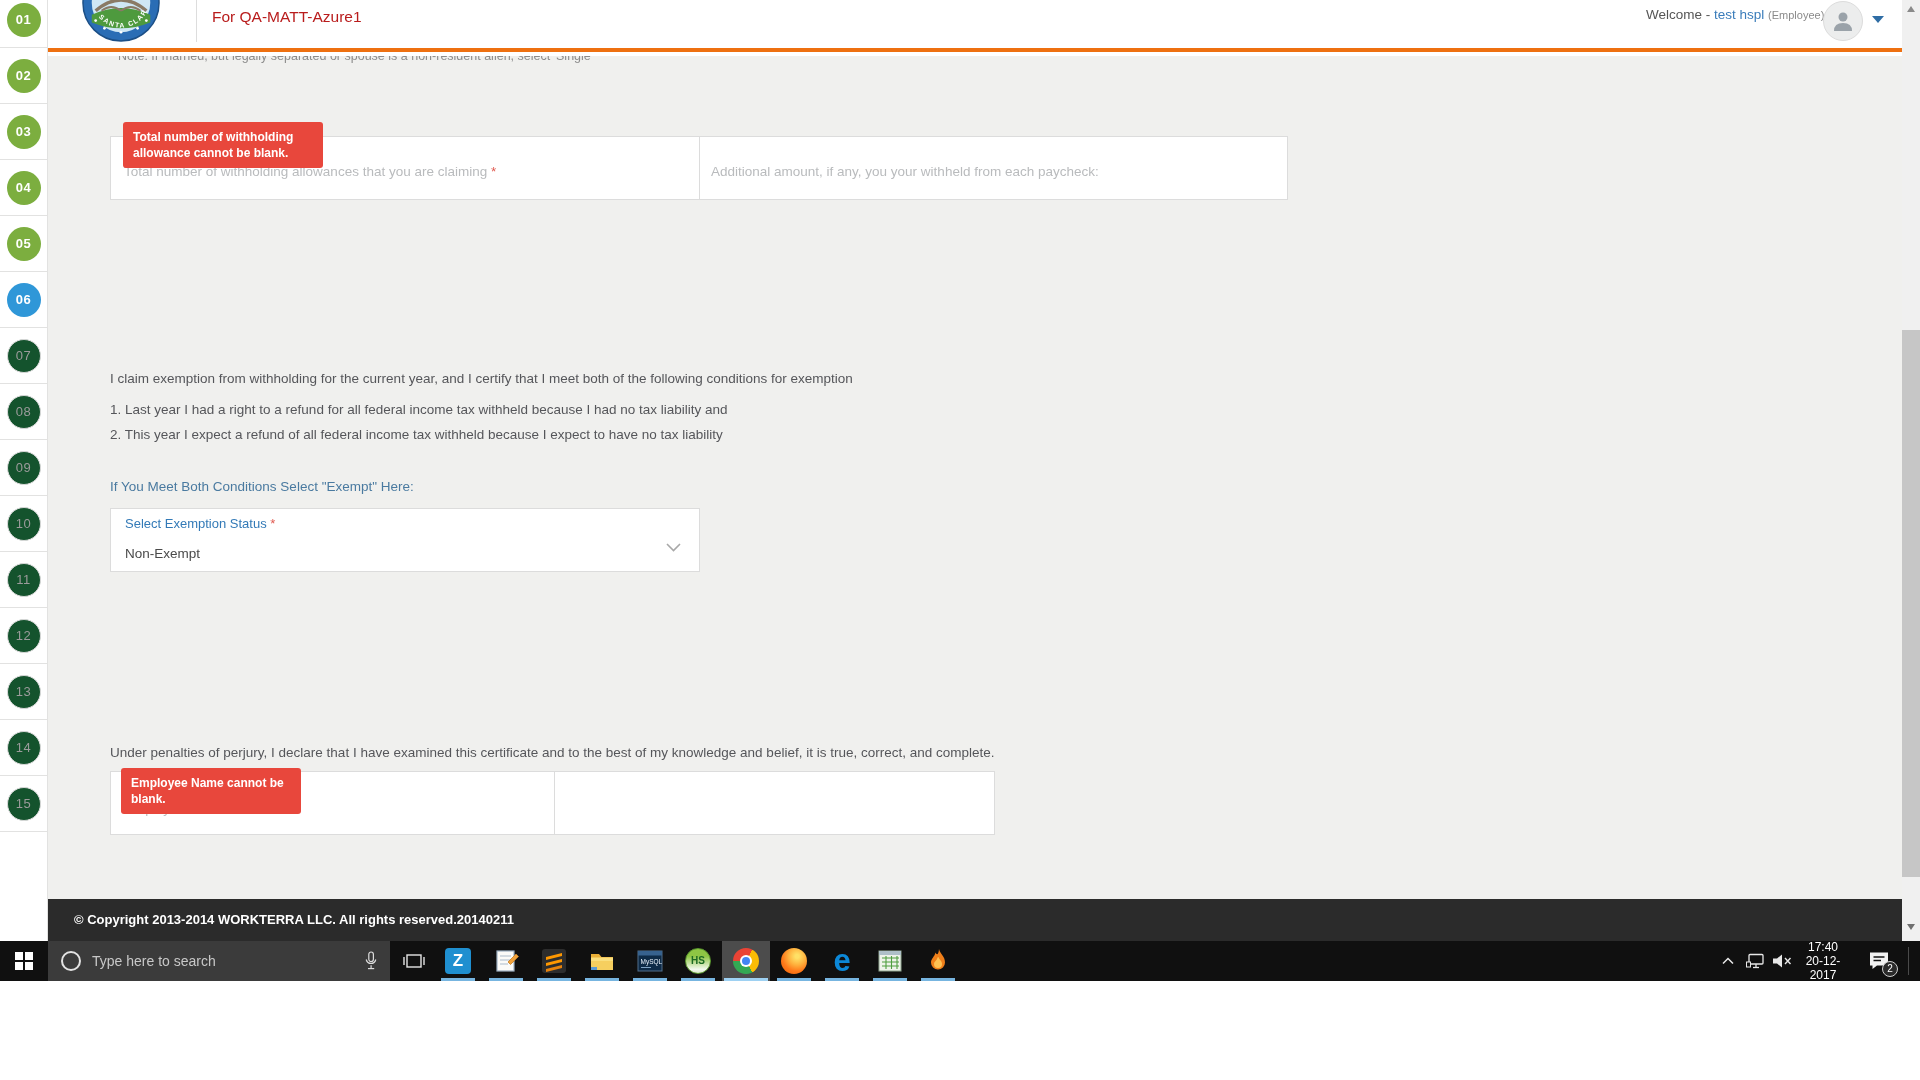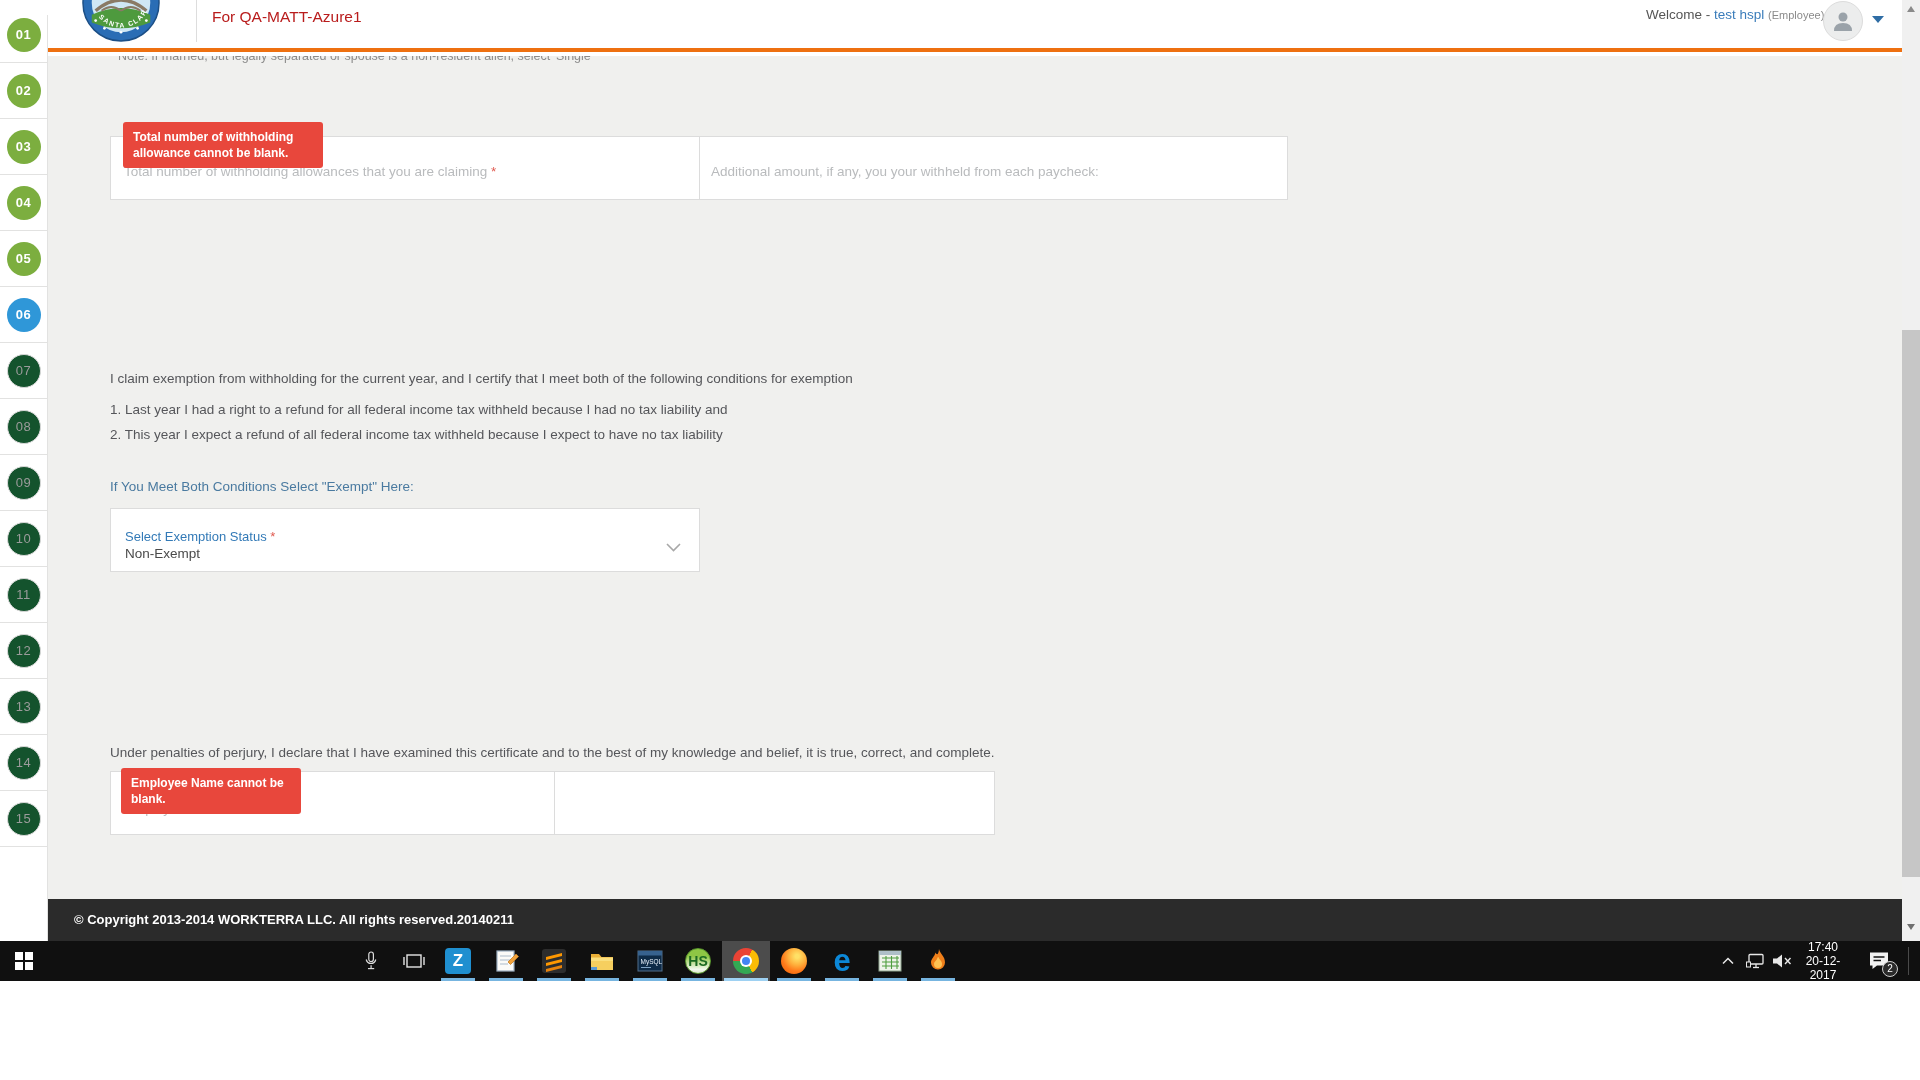--- a/index.html
+++ b/index.html
@@ -1,21 +1,21 @@
 <!DOCTYPE html>
 <html><head>
 <meta charset="utf-8">
 <style>
   * { box-sizing: border-box; margin: 0; padding: 0; }
   html,body { width:1920px; height:1080px; background:#ffffff; overflow:hidden;
     font-family:"Liberation Sans", sans-serif; }
   .abs { position:absolute; }
 
   
-  #sidebar { left:0; top:0; width:48px; height:941px; background:#fff; border-right:1px solid #e2e2e1; z-index:2;margin-top:15px; }
+  #sidebar { left:0; top:0; width:48px; height:941px; background:#fff; border-right:1px solid #e2e2e1; z-index:2; }
   #steps { position:absolute; left:0; top:-8px; width:47px; }
   .step { height:56px; border-bottom:1px solid #e2e2e1; display:flex; align-items:center; justify-content:center; cursor:pointer; }
   .step-circle { width:34px; height:34px; border-radius:50%; display:flex; align-items:center; justify-content:center;
     font-size:13px; font-weight:bold; letter-spacing:.5px; }
   .step.done .step-circle    { background:#7cae3f; color:#fff; }
   .step.current .step-circle { background:#2f97d8; color:#fff; }
   .step.pending .step-circle { background:#14532d; color:#9b9b9b; border:1px solid #d9d9d9; font-weight:normal; }
 
   
   #header { left:48px; top:0; width:1854px; height:52px; background:#fff; border-bottom:4px solid #ee7010; z-index:3; }
@@ -46,21 +46,21 @@
   .req { color:#e05a50; }
   #tooltip1 { left:123px; top:122px; width:200px; }
   .err-tip { position:absolute; background:#e8473c; color:#fff; font-size:12px; line-height:16px; font-weight:bold;
     padding:7px 10px; border-radius:3px; z-index:5; }
 
   .h2 { position:absolute; font-size:19.5px; font-weight:normal; color:#56575b; }
   .body-txt { position:absolute; font-size:13.5px; color:#55565a; white-space:nowrap; }
 
   #select-prompt { left:110px; top:479px; font-size:13.5px; color:#4a7aa0; }
   #dropdown { left:110px; top:508px; width:590px; height:64px; cursor:pointer; }
-  #dd-label { position:absolute; left:14px; top:20px; font-size:13px; color:#337ab7; }
+  #dd-label { position:absolute; left:14px; top:7px; font-size:13px; color:#337ab7; }
   #dd-value { position:absolute; left:14px; top:37px; font-size:13.5px; color:#4a4a4a; }
   #dd-chevron { position:absolute; right:18px; top:34px; }
 
   #sigbox { left:110px; top:771px; width:885px; height:64px; }
   #sigbox .vdiv { position:absolute; left:443px; top:0; width:1px; height:62px; background:#dcdcdc; }
   #sigbox .right-cell { position:absolute; left:444px; top:0; width:440px; height:62px; background:#f4f4f2; }
   #tooltip2 { left:121px; top:768px; width:180px; }
 
   #dashed-line { left:110px; top:874px; width:1778px; border-top:1px dashed #c9c9c7; }
 
@@ -95,21 +95,21 @@
   .zoomit-ic { background:#1f8fd0; border-radius:4px; color:#fff; font-weight:bold; font-size:17px; line-height:26px; text-align:center; }
   .chrome-ic { border-radius:50%;
     background:conic-gradient(from 150deg, #34a853 0 120deg, #ea4335 120deg 240deg, #fbbc05 240deg 360deg); }
   .chrome-ic::before { content:""; position:absolute; left:7px; top:7px; width:12px; height:12px; background:#fff; border-radius:50%; }
   .chrome-ic::after  { content:""; position:absolute; left:9px; top:9px; width:8px; height:8px; background:#4285f4; border-radius:50%; }
   .firefox-ic { border-radius:50%;
     background:radial-gradient(circle at 62% 32%, #ffe066 8%, #ffb13d 36%, #ff7a1a 62%, #e85d04 100%); }
   .edge-ic { color:#0c88d8; font-weight:bold; font-size:31px; line-height:25px; text-align:center; }
   .hs-ic { border-radius:50%; border:1px solid #5c9a2e;
     background:linear-gradient(180deg, #8ec644 0 30%, #f4f9ef 85%, #d8e9c8 100%);
-    color:#1c6a22; font-weight:bold; font-size:14px; line-height:24px; text-align:center; }
+    color:#1c6a22; font-weight:bold; font-size:10px; line-height:24px; text-align:center; }
 
   
   #tray-chevron { left:1714px; width:28px; }
   #tray-network { left:1742px; width:28px; }
   #tray-volume  { left:1768px; width:28px; }
   #tray-clock { left:1794px; width:58px; flex-direction:column; cursor:pointer; }
   #tray-clock div { color:#fff; font-size:12px; line-height:14px; text-align:center; }
   #tray-notif { left:1854px; width:50px; }
   #notif-badge { position:absolute; right:6px; bottom:4px; width:16px; height:16px; border-radius:50%;
     background:#2b2b2b; border:1.5px solid #cfcfcf; color:#fff; font-size:10px; line-height:13px; text-align:center; }
@@ -272,20 +272,24 @@
 
   <div class="tb" id="start-btn">
     <svg width="18" height="18" viewBox="0 0 18 18">
       <rect x="0" y="0" width="8" height="8" fill="#fff"></rect>
         <rect x="10" y="0" width="8" height="8" fill="#fff"></rect>
       <rect x="0" y="10" width="8" height="8" fill="#fff"></rect>
         <rect x="10" y="10" width="8" height="8" fill="#fff"></rect>
     </svg>
   </div>
 
+  <div class="tb" id="search-box">
+    <div id="cortana-ring"></div>
+    <input id="search-input" placeholder="Type here to search" style="">
+  </div>
   <div class="tb" id="mic">
     <svg width="14" height="20" viewBox="0 0 14 20">
       <rect x="4.8" y="1" width="4.6" height="9.5" rx="2.3" fill="none" stroke="#dcdcdc" stroke-width="1.2"></rect>
       <path d="M2.2 8.5 a5 5.5 0 0 0 9.6 0" fill="none" stroke="#dcdcdc" stroke-width="1.2"></path>
       <line x1="7.1" y1="14.2" x2="7.1" y2="17" stroke="#dcdcdc" stroke-width="1.2"></line>
       <line x1="4" y1="17.6" x2="10.2" y2="17.6" stroke="#dcdcdc" stroke-width="1.2"></line>
     </svg>
   </div>
 
   <div class="tb" id="taskview">

